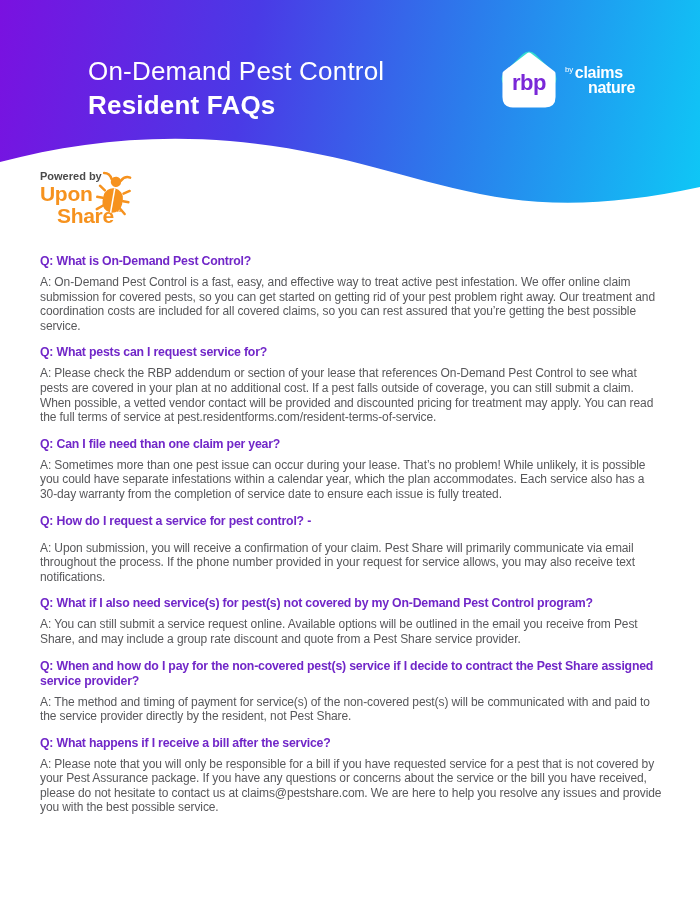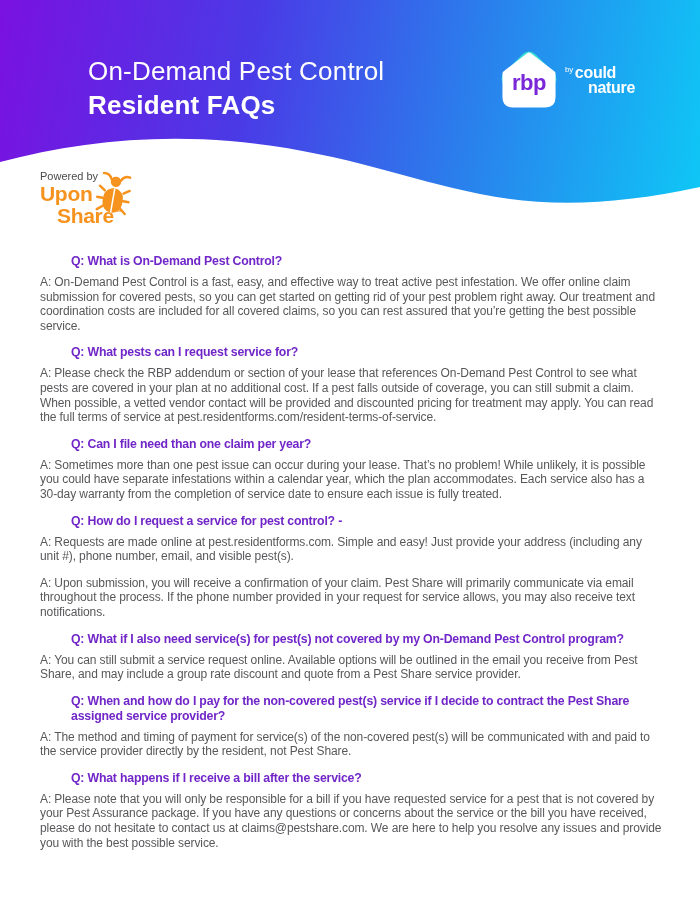--- a/index.html
+++ b/index.html
@@ -29,31 +29,31 @@
   .rbp-text{
     position:absolute;left:0;top:22px;width:58px;text-align:center;
     font-size:22px;font-weight:700;color:#7a28d8;letter-spacing:-0.5px;
   }
   .second-nature{position:absolute;left:565px;top:62px;color:#ffffff;line-height:15px;white-space:nowrap;}
   .sn-by{font-size:8px;font-weight:400;vertical-align:6px;margin-right:2px;}
   .sn-line1{font-size:16px;font-weight:700;letter-spacing:-0.3px;}
   .sn-line2{font-size:16px;font-weight:700;letter-spacing:-0.3px;margin-left:23px;}
   
   .powered{position:absolute;left:40px;top:170px;}
-  .powered-label{font-size:11px;color:#4a4a4a;font-weight:400;margin-bottom:2px;}
+  .powered-label{font-size:11px;color:#4a4a4a;font-weight:700;margin-bottom:2px;}
   .ps-line1{font-size:21px;font-weight:800;color:#f6921e;line-height:19px;letter-spacing:-0.3px;}
   .ps-line2{font-size:21px;font-weight:800;color:#f6921e;line-height:19px;letter-spacing:-0.3px;margin-left:17px;}
   .ps-tm{font-size:8px;vertical-align:8px;font-weight:700;}
   .bug{position:absolute;left:57px;top:1px;width:34px;height:44px;transform:rotate(10deg);}
   
   .content{position:absolute;left:0;top:240px;width:700px;padding:14px 38px 0 40px;box-sizing:border-box;}
   .faq-item{margin-bottom:12px;}
   .q{
     color:#7127c8;font-size:12.3px;font-weight:700;
-    line-height:15px;letter-spacing:-0.2px;margin-bottom:6px;margin-left:31px;
+    line-height:15px;letter-spacing:-0.2px;margin-bottom:6px;
   }
   .a{
     color:#58585b;font-size:12px;font-weight:400;
     line-height:14.6px;letter-spacing:-0.1px;
   }
 </style>
 </head>
 <body>
 
 <div class="page">
@@ -67,21 +67,21 @@
 
     <div class="rbp-logo">
       <div class="rbp-diamond"></div>
       <svg class="rbp-house" viewBox="0 0 60 62">
         <path d="M30 4 L56 24 V50 Q56 58 48 58 H12 Q4 58 4 50 V24 Z" fill="#ffffff" stroke="#ffffff" stroke-width="7" stroke-linejoin="round"></path>
       </svg>
       <div class="rbp-text">rbp</div>
     </div>
 
     <div class="second-nature">
-      <div class="sn-line1"><span class="sn-by">by</span><span>could</span></div>
+      <div class="sn-line1"><span class="sn-by">by</span><span>claims</span></div>
       <div class="sn-line2">nature</div>
     </div>
 
     <svg class="header-wave" viewBox="0 0 700 110" preserveAspectRatio="none">
       <path d="M0,32 C70,13 150,4 230,11 C340,21 400,48 480,64 C545,77 612,76 700,57 L700,110 L0,110 Z" fill="#ffffff"></path>
     </svg>
 
     <div class="powered">
       <div class="powered-label">Powered by</div>
       <div class="ps-line1">Upon</div>
@@ -116,21 +116,20 @@
       <div class="a">A: Please check the RBP addendum or section of your lease that references On-Demand Pest Control to see what pests are covered in your plan at no additional cost. If a pest falls outside of coverage, you can still submit a claim. When possible, a vetted vendor contact will be provided and discounted pricing for treatment may apply. You can read the full terms of service at pest.residentforms.com/resident-terms-of-service.</div>
     </div>
 
     <div class="faq-item">
       <div class="q">Q: Can I file need than one claim per year?</div>
       <div class="a">A: Sometimes more than one pest issue can occur during your lease. That’s no problem! While unlikely, it is possible you could have separate infestations within a calendar year, which the plan accommodates. Each service also has a 30-day warranty from the completion of service date to ensure each issue is fully treated.</div>
     </div>
 
     <div class="faq-item">
       <div class="q">Q: How do I request a service for pest control? -</div>
-      <div class="a">A: Requests are made online at pest.residentforms.com. Simple and easy! Just provide your address (including any unit #), phone number, email, and visible pest(s).</div>
     </div>
 
     <div class="faq-item">
       <div class="a">A: Upon submission, you will receive a confirmation of your claim. Pest Share will primarily communicate via email throughout the process. If the phone number provided in your request for service allows, you may also receive text notifications.</div>
     </div>
 
     <div class="faq-item">
       <div class="q">Q: What if I also need service(s) for pest(s) not covered by my On-Demand Pest Control program?</div>
       <div class="a">A: You can still submit a service request online. Available options will be outlined in the email you receive from Pest Share, and may include a group rate discount and quote from a Pest Share service provider.</div>
     </div>

